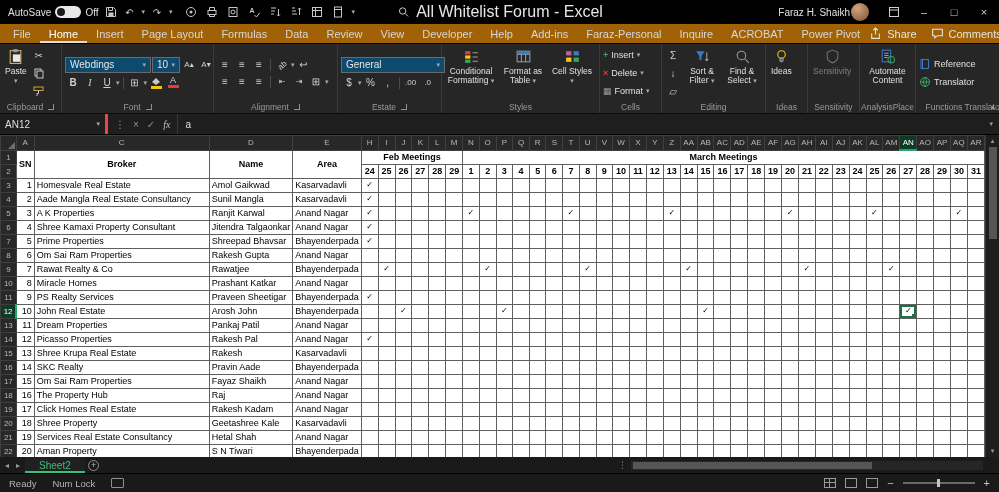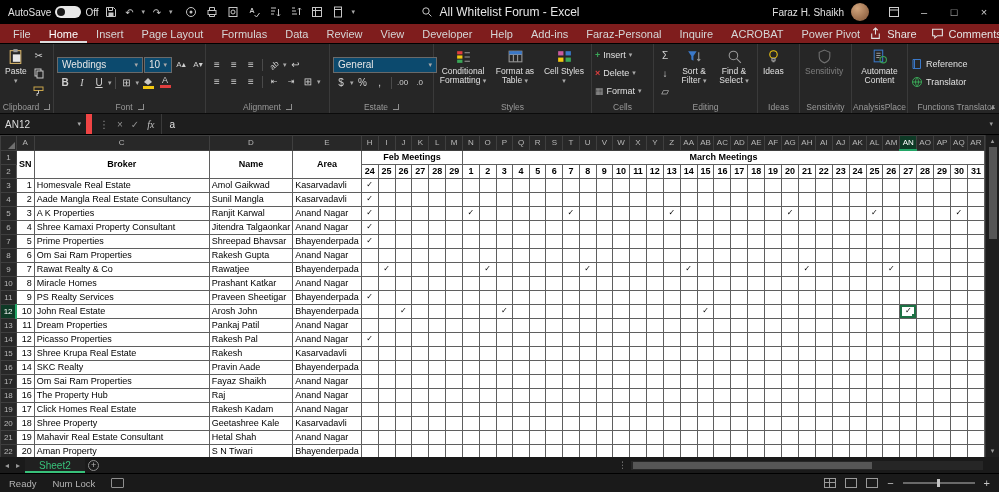--- a/index.html
+++ b/index.html
@@ -10,28 +10,28 @@
 
 .titlebar{height:24px;display:flex;align-items:center;background:#000000;padding-left:8px;position:relative;}
 .tbleft{display:flex;align-items:center;gap:5px;}
 .autosave{display:flex;align-items:center;gap:4px;font-size:10px;color:#e0e0e0;}
 .toggle{width:26px;height:12px;background:#e8e8e8;border-radius:6px;position:relative;}
 .toggle .knob{position:absolute;left:2px;top:2px;width:8px;height:8px;border-radius:50%;background:#1a1a1a;}
 .qat{display:flex;align-items:center;gap:7px;margin-left:6px;}
 .qico{width:14px;height:14px;display:flex;align-items:center;justify-content:center;color:#c6c6c6;font-size:10px;}
 .qico svg{width:12px;height:12px;}
 .car{font-size:7px;color:#a8a8a8;}
-.tbcenter{position:absolute;left:50%;transform:translateX(-50%);display:flex;align-items:center;gap:6px;font-size:12px;color:#e6e6e6;white-space:nowrap;}
+.tbcenter{position:absolute;left:50%;transform:translateX(-50%);display:flex;align-items:center;gap:6px;font-size:16px;color:#e6e6e6;white-space:nowrap;}
 .tbright{margin-left:auto;display:flex;align-items:center;height:100%;}
-.uname{font-size:10px;margin-right:7px;color:#e0e0e0;}
+.uname{font-size:10px;margin-right:1px;color:#e0e0e0;}
 .avatar{width:18px;height:18px;border-radius:50%;background:radial-gradient(circle at 35% 30%,#d2a57c,#7d5134);margin-right:10px;}
 .wbtn{width:30px;height:24px;display:flex;align-items:center;justify-content:center;color:#cfcfcf;font-size:11px;}
 
 
-.tabrow{height:20px;display:flex;align-items:center;background:#7f1d1d;padding-left:4px;border-bottom:1px solid #000;}
+.tabrow{height:20px;display:flex;align-items:center;background:#a16207;padding-left:4px;border-bottom:1px solid #000;}
 .rtab{padding:0 9px;height:100%;display:flex;align-items:center;font-size:11px;color:#d6d6d6;white-space:nowrap;}
 .rtab.active{color:#fff;box-shadow:inset 0 -2px 0 #dcdcdc;}
 .tabrow-right{margin-left:auto;display:flex;align-items:center;gap:14px;padding-right:12px;}
 .trbtn{display:flex;align-items:center;gap:5px;font-size:11px;color:#e4e4e4;}
 .trbtn svg{width:13px;height:13px;}
 
 
 .ribbon{height:70px;background:#262626;display:flex;border-bottom:1px solid #0b0b0b;position:relative;}
 .grp{display:flex;flex-direction:column;border-right:1px solid #3a3a3a;padding:2px 3px 0;flex:none;}
 .gbody{flex:1;display:flex;gap:2px;align-items:stretch;}
@@ -48,21 +48,21 @@
 .field{height:16px;background:#0c4a6e;border:1px solid #6a6a6a;display:flex;align-items:center;justify-content:space-between;padding:0 4px;font-size:10px;color:#e6e6e6;white-space:nowrap;}
 .vsep{width:1px;height:12px;background:#4a4a4a;margin:0 2px;}
 .b{font-weight:bold;}.i{font-style:italic;font-family:"Liberation Serif",serif;}.u{text-decoration:underline;}
 .cbar{display:inline-flex;flex-direction:column;align-items:center;line-height:9px;}
 .cbar i{display:block;width:11px;height:3px;margin-top:1px;}
 .stackbtn{display:flex;align-items:center;gap:3px;font-size:9px;color:#e0e0e0;height:15px;white-space:nowrap;}
 .rib-collapse{position:absolute;right:4px;bottom:2px;font-size:8px;color:#9a9a9a;}
 
 
 .fbar{height:21px;background:#1e1e1e;display:flex;align-items:center;border-bottom:1px solid #000;}
-.namebox{width:92px;height:100%;display:flex;align-items:center;padding:0 5px;color:#dcdcdc;font-size:10px;border-right:6px solid #ef4444;}
+.namebox{width:108px;height:100%;display:flex;align-items:center;padding:0 5px;color:#dcdcdc;font-size:10px;border-right:3px solid #ef4444;}
 .namebox .car{margin-left:auto;}
 .fbtns{display:flex;align-items:center;gap:8px;padding:0 7px;border-right:1px solid #3a3a3a;height:100%;color:#8f8f8f;font-size:10px;}
 .fx{font-style:italic;color:#c0c0c0;font-family:"Liberation Serif",serif;}
 .fcontent{flex:1;padding:0 7px;font-size:10px;color:#e0e0e0;}
 .fexpand{padding:0 6px;font-size:7px;color:#9a9a9a;}
 
 
 .sheetarea{height:322px;display:flex;background:#1e1e1e;}
 .gridvp{width:985px;overflow:hidden;background:#fff;}
 table.grid{border-collapse:collapse;table-layout:fixed;background:#fff;font-size:9px;color:#000;}
@@ -253,21 +253,21 @@
         <svg viewBox="0 0 12 12" data-name="comment-icon">
             <path d="M1.5 2h9v6H6L3.5 10V8h-2z" fill="none" stroke="#e4e4e4"></path>
           </svg>
         <span>Comments</span>
       </span>
     </div>
   </div>
 
   <div class="ribbon" data-name="ribbon">
 
-    <div class="grp" style="width:54px" data-name="clipboard-group">
+    <div class="grp" style="width:62px" data-name="clipboard-group">
       <div class="gbody">
         <div class="bigbtn" data-name="paste-button">
           <svg viewBox="0 0 16 16" data-name="clipboard-icon">
               <rect x="3" y="2.5" width="10" height="12" fill="none" stroke="#d8b56a"></rect>
               <rect x="6" y="1" width="4" height="3" fill="#9a9a9a"></rect>
               <rect x="5.5" y="6" width="7" height="7" fill="#e8e8e8"></rect>
             </svg>
           <span class="cap"><span>Paste</span><br><span class="car">▾</span></span>
         </div>
         <div class="minicol">
@@ -1484,21 +1484,21 @@
               <td class="cen" data-name="cell-AM20"></td>
               <td class="cen" data-name="cell-AN20"></td>
               <td class="cen" data-name="cell-AO20"></td>
               <td class="cen" data-name="cell-AP20"></td>
               <td class="cen" data-name="cell-AQ20"></td>
               <td class="cen" data-name="cell-AR20"></td>
             </tr>
             <tr data-name="data-row-21">
               <th class="rh" data-name="row-header-21">21</th>
               <td class="num" data-name="cell-A21">19</td>
-              <td data-name="cell-C21">Mahavir Real Estate Consultant</td>
+              <td data-name="cell-C21">Services Real Estate Consultancy</td>
               <td data-name="cell-D21">Hetal Shah</td>
               <td data-name="cell-E21">Anand Nagar</td>
               <td class="cen" data-name="cell-H21"></td>
               <td class="cen" data-name="cell-I21"></td>
               <td class="cen" data-name="cell-J21"></td>
               <td class="cen" data-name="cell-K21"></td>
               <td class="cen" data-name="cell-L21"></td>
               <td class="cen" data-name="cell-M21"></td>
               <td class="cen" data-name="cell-N21"></td>
               <td class="cen" data-name="cell-O21"></td>

